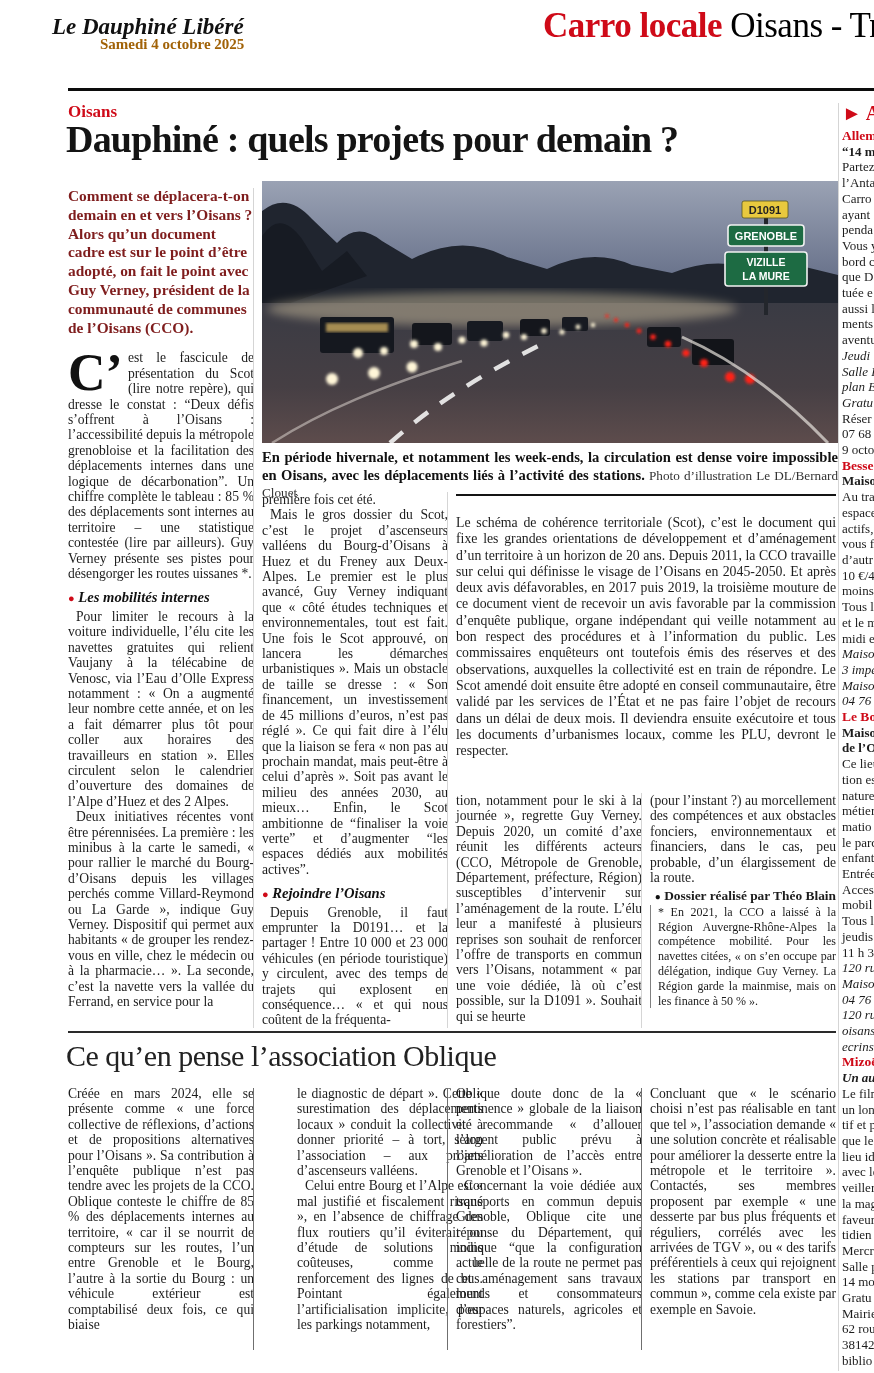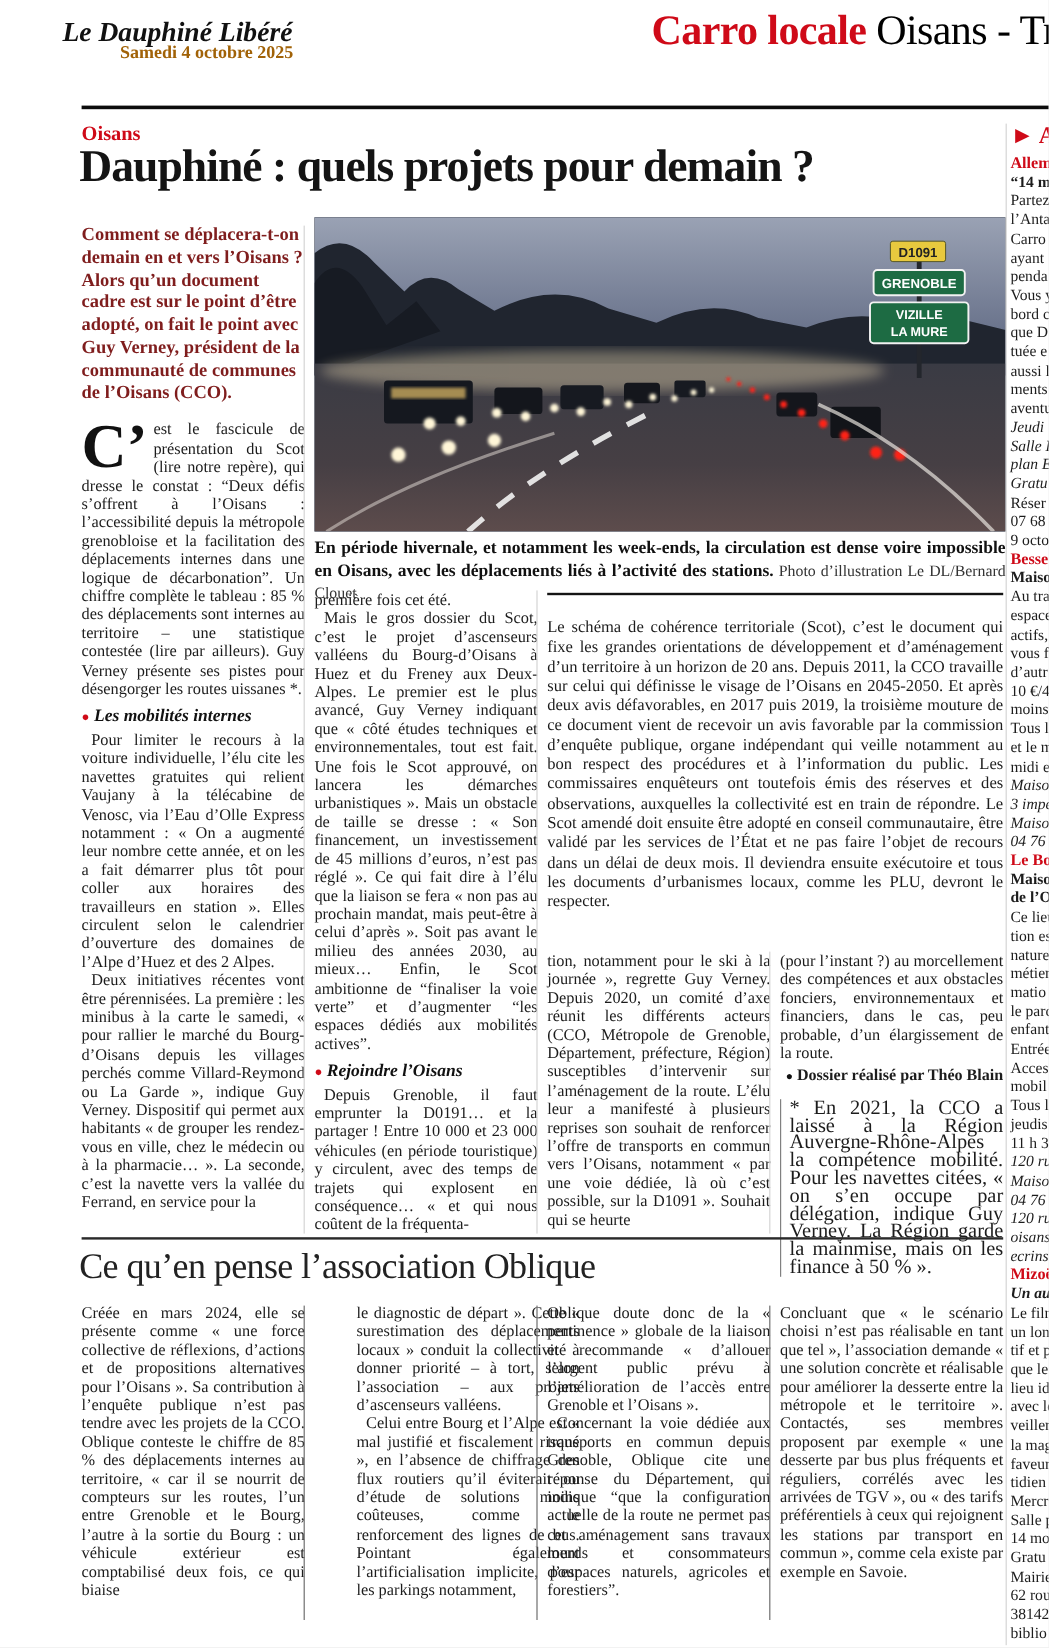--- a/index.html
+++ b/index.html
@@ -24,21 +24,21 @@
   .col { width:186px; }
   .col p { margin:0; font-size:13.6px; line-height:15.4px; text-align:justify; color:#1c1c1c; }
   .col p.para { text-indent:8px; }
   .col p.cont { text-indent:0; }
   .col p.lead { font-size:15.4px; line-height:18.8px; font-weight:bold; text-align:left; color:#7f1d1d; margin-bottom:13px; }
   .col p.dropcap .cap { float:left; font-size:52px; line-height:42px; font-weight:bold; padding:2px 5px 0 0; color:#111; }
   .col p.subhead { font-weight:bold; font-size:14.6px; text-align:left; margin:9px 0 2px; color:#111;font-style:italic; }
   .col p.subhead .bullet { color:#cf0a18; font-size:11px; }
   .col p.byline { font-weight:bold; font-size:13.4px; text-align:right; margin-top:3px; }
   .col p.byline .bullet { color:#111; font-size:10px; }
-  .col p.footnote { border-left:1px solid #808080; padding-left:7px; font-size:17px; line-height:14.8px; margin-top:10px; }
+  .col p.footnote { border-left:1px solid #808080; padding-left:7px; font-size:12px; line-height:14.8px; margin-top:0; }
 
   .col-1 { left:68px;  top:187px; height:846px; }
   .col-2 { left:262px; top:492px; height:541px; }
   .col-3 { left:456px; top:793px; height:245px; }
   .col-4 { left:650px; top:793px; height:245px; }
 
   
   .photo { left:262px; top:181px; width:576px; height:262px; background:#39404f; overflow:hidden; }
   .caption { left:262px; top:449px; width:576px; font-size:14.6px; line-height:17.6px; text-align:justify; }
   .caption .cap-bold { font-weight:bold; color:#111; }

